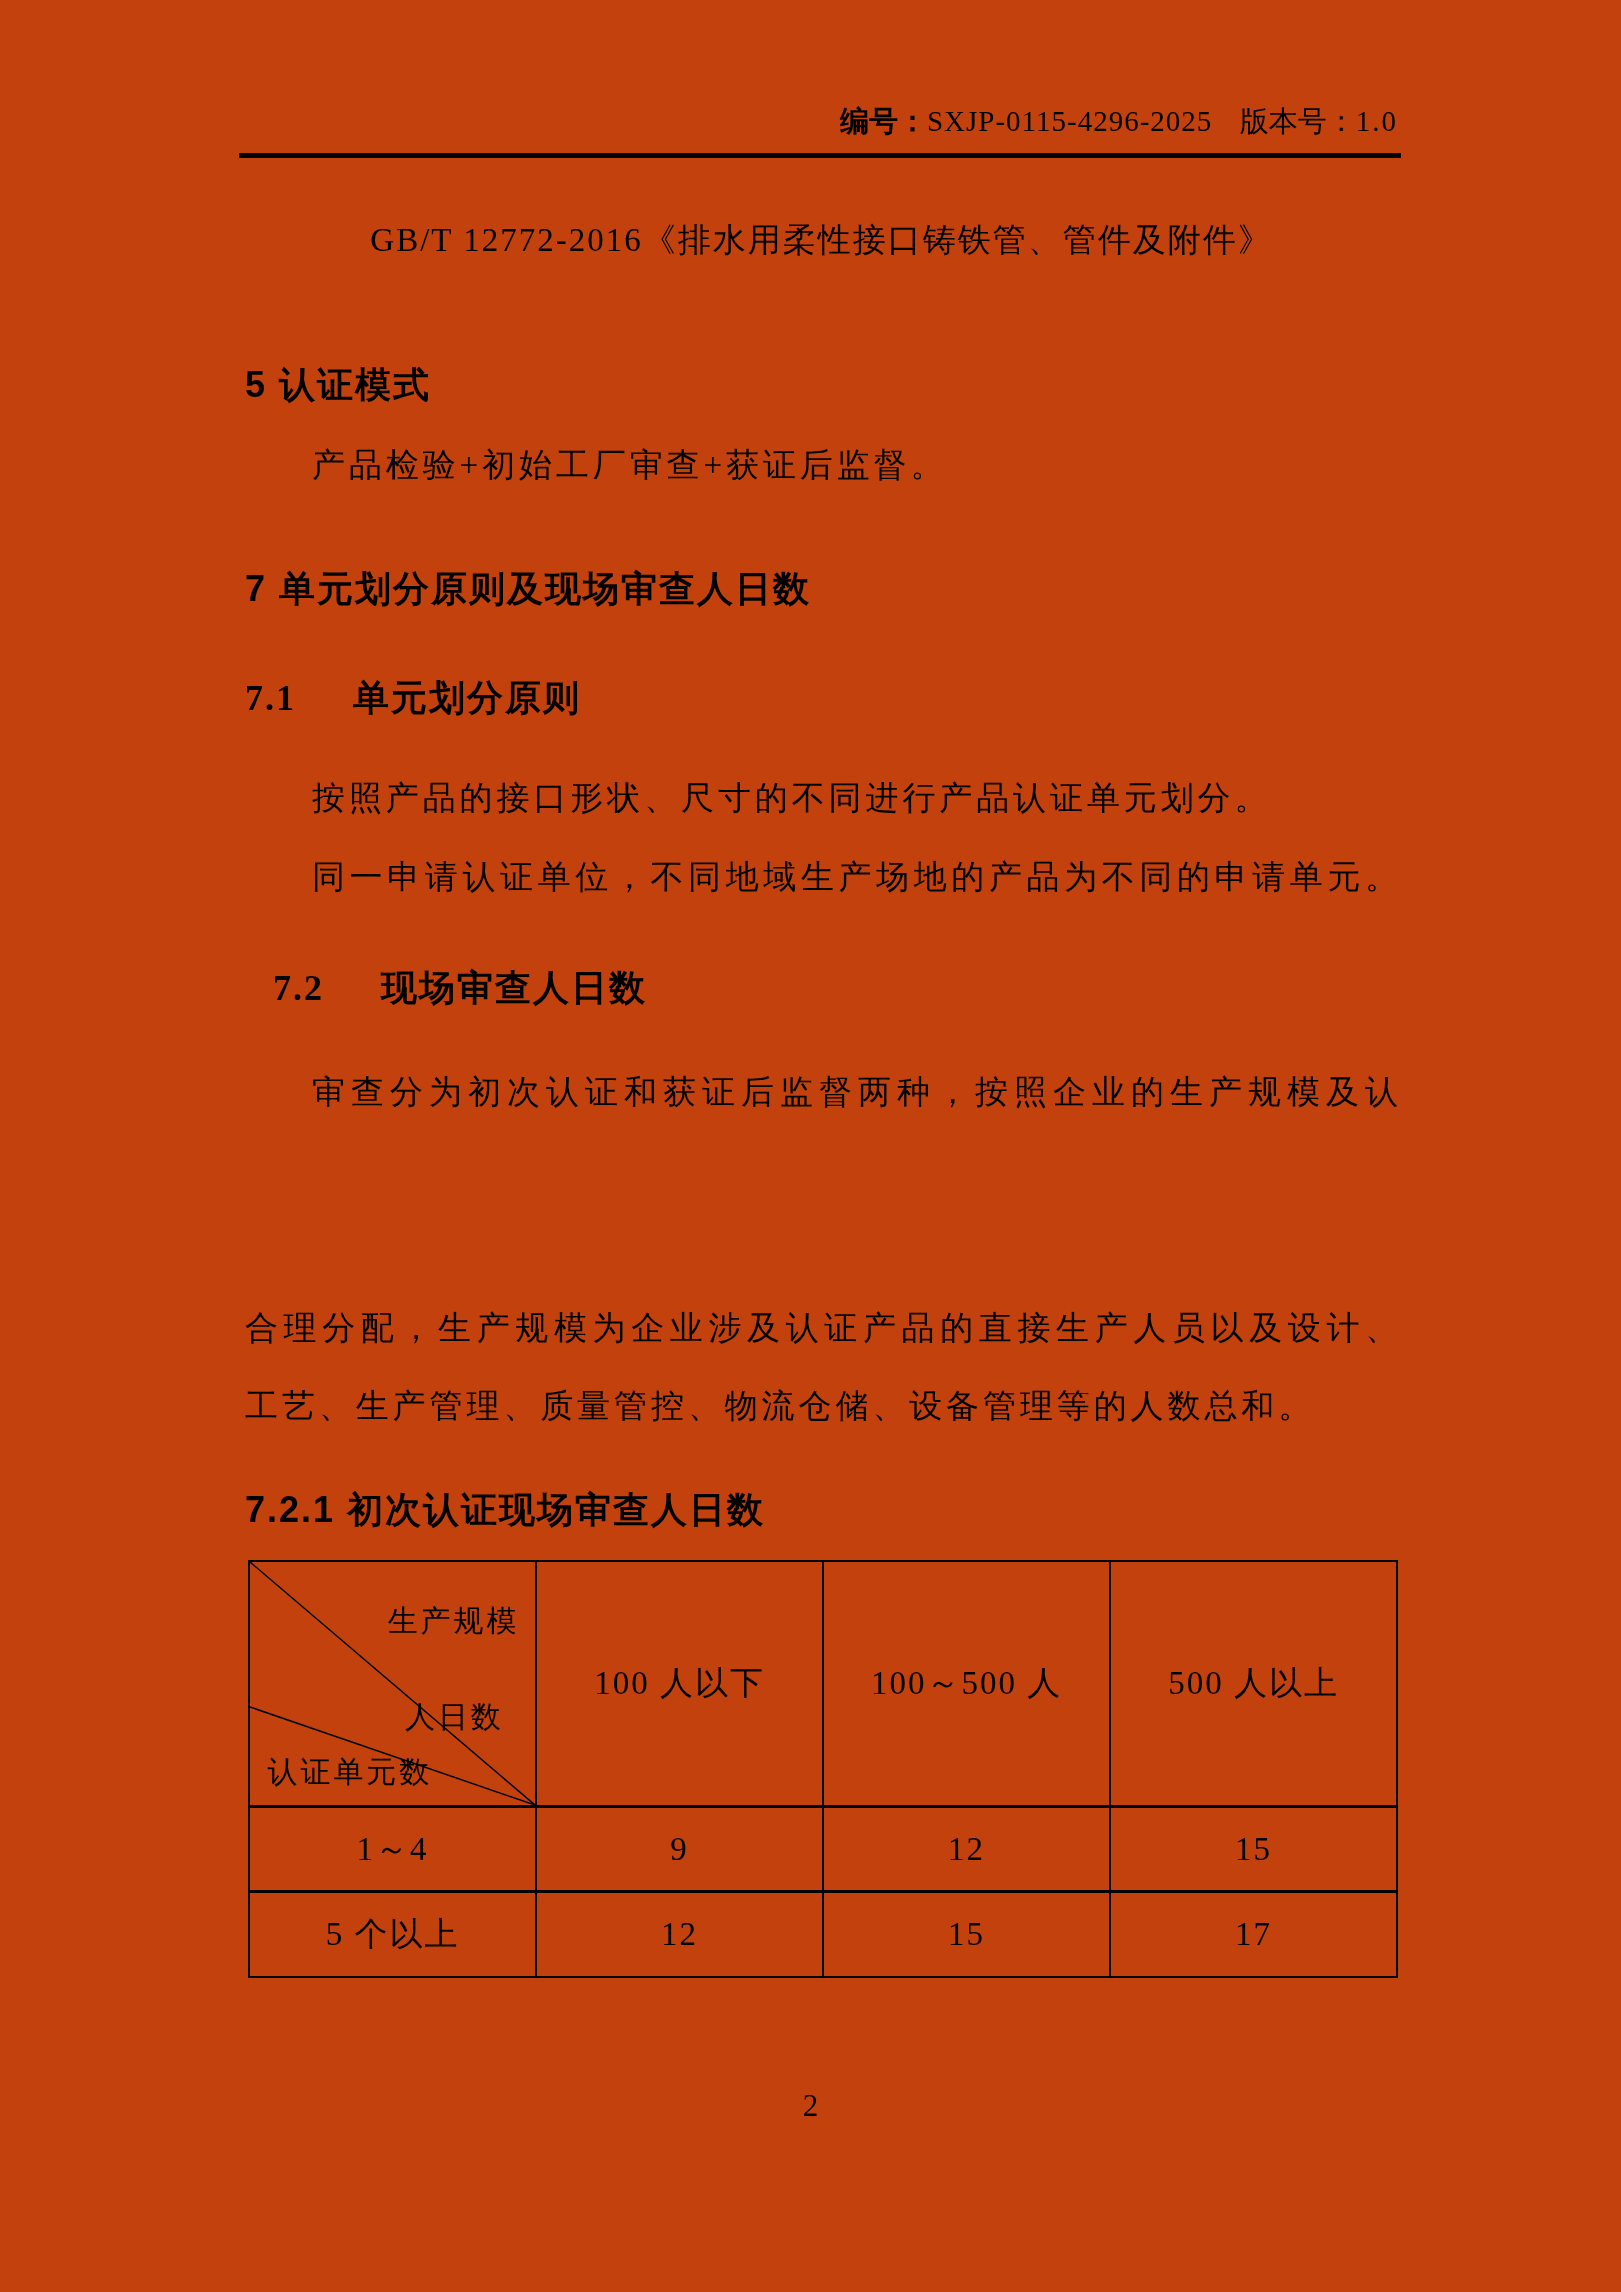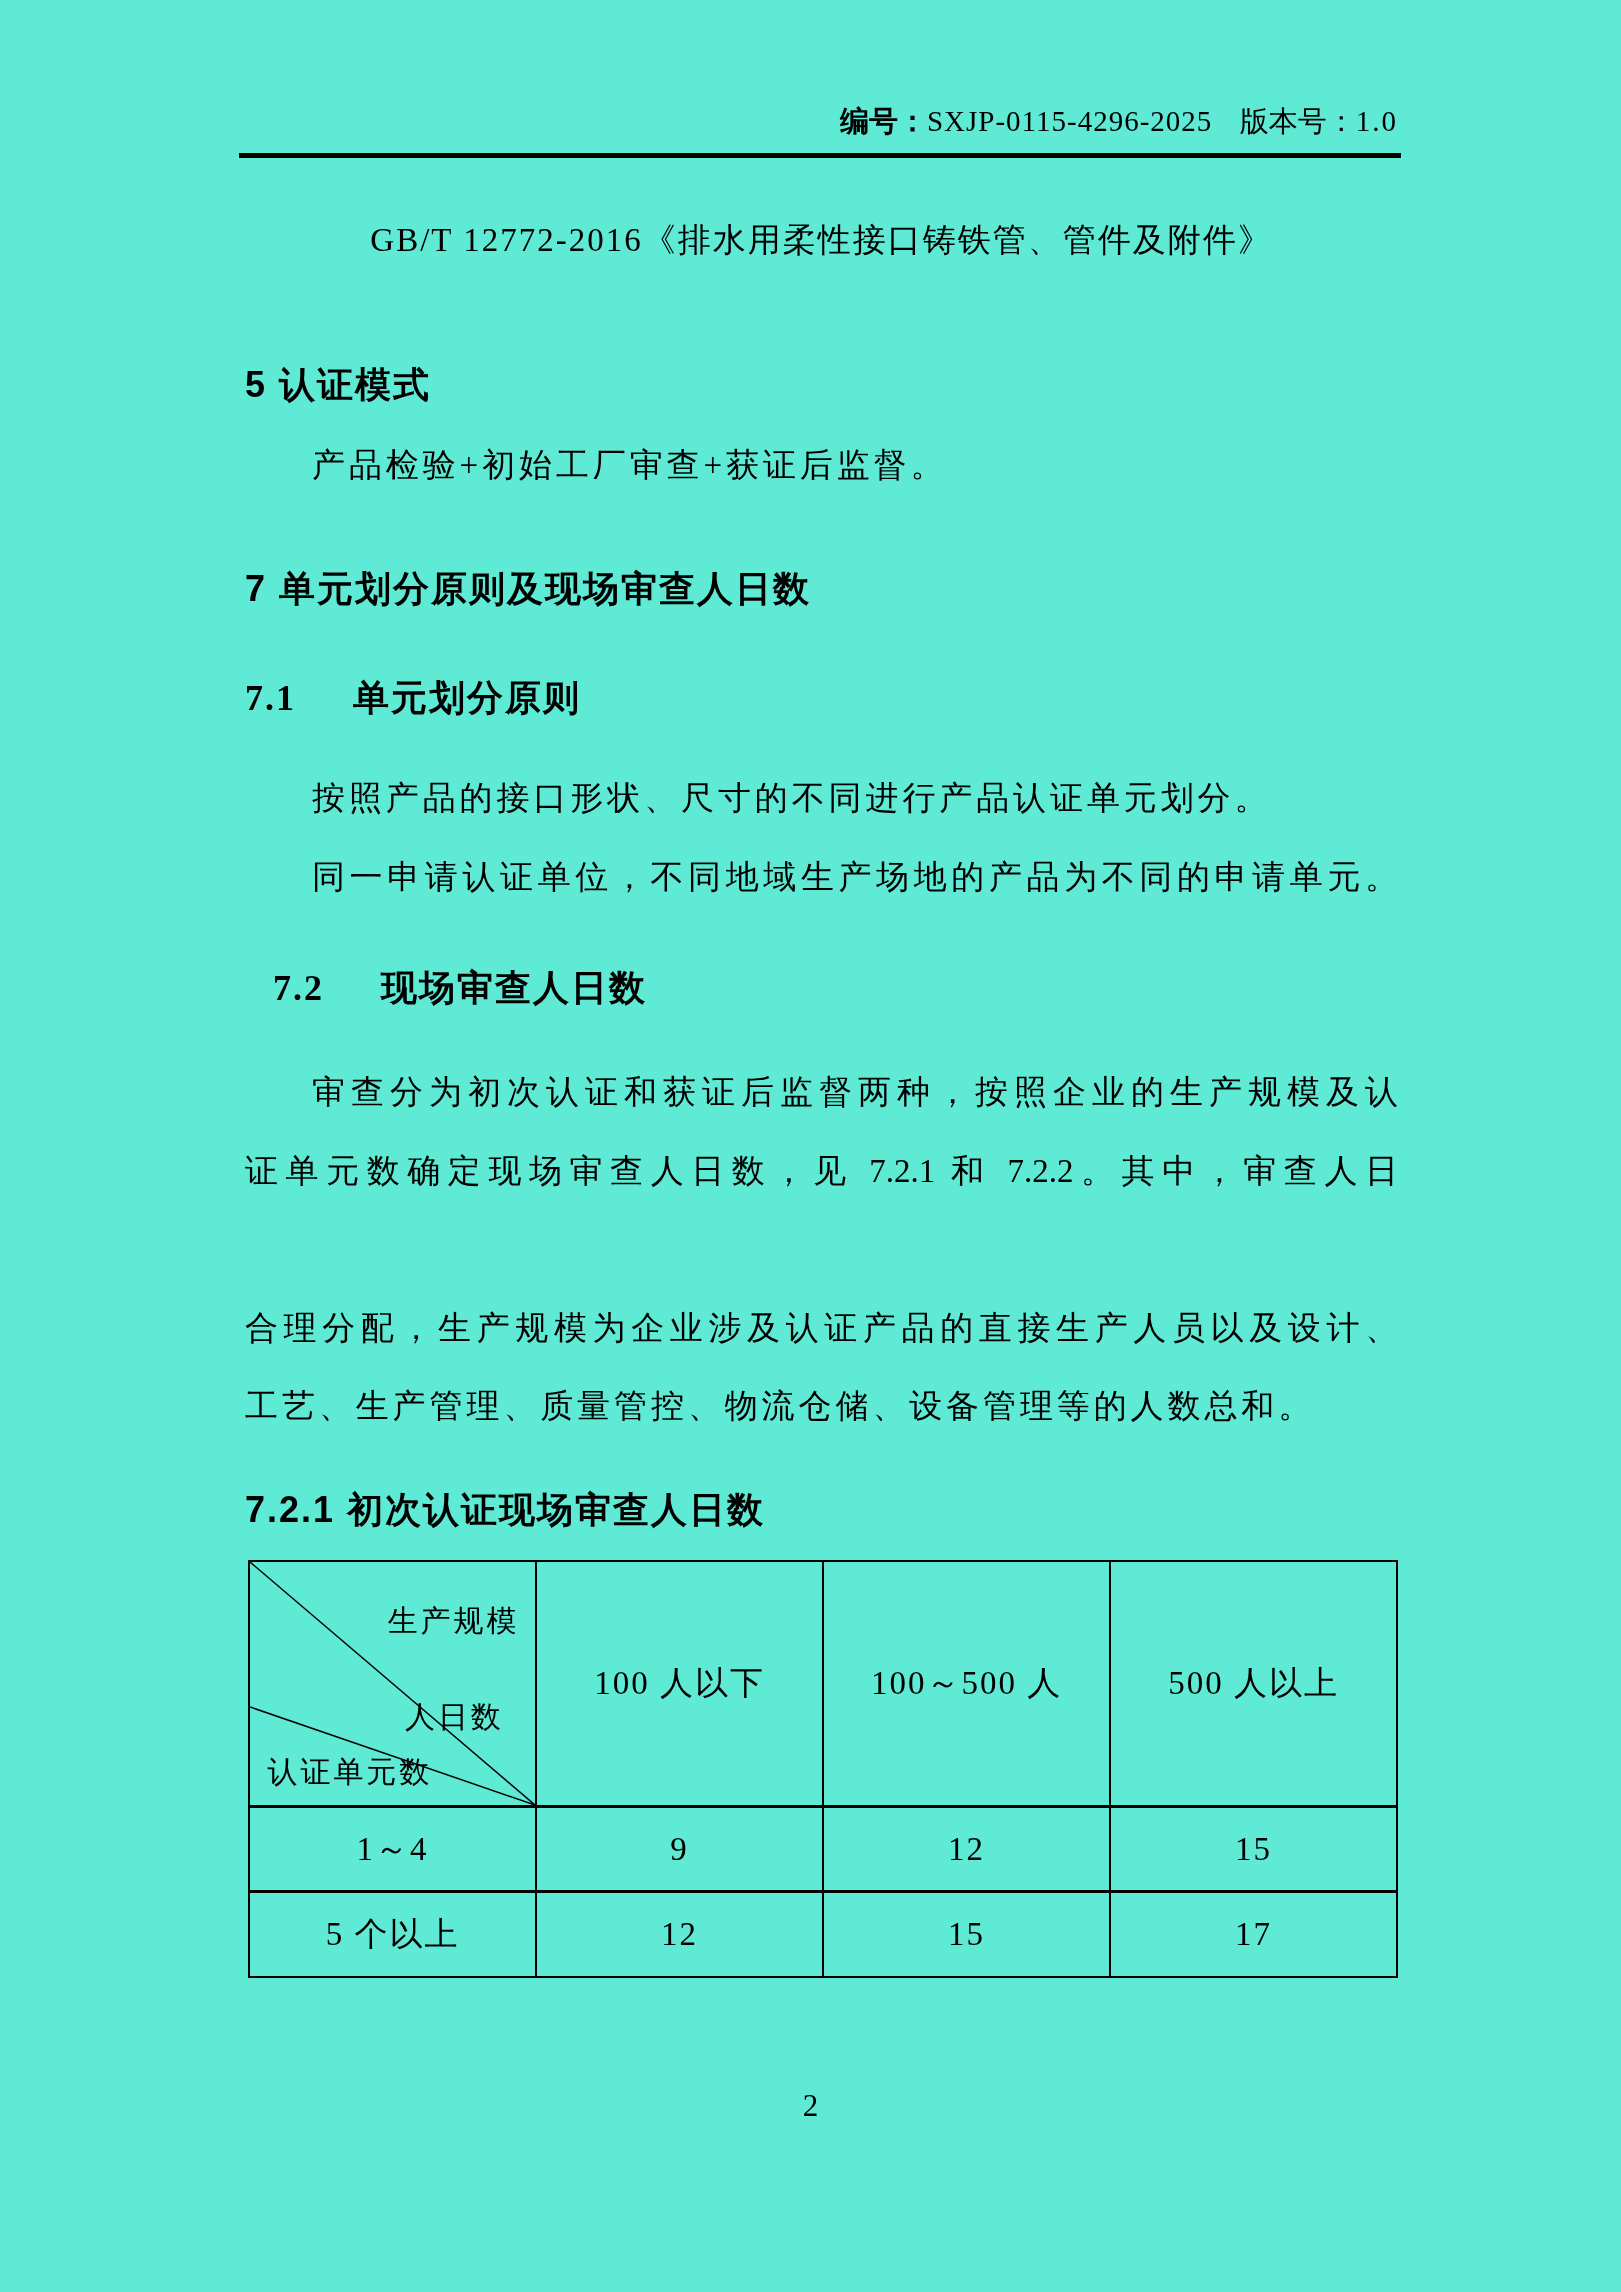--- a/index.html
+++ b/index.html
@@ -1,19 +1,19 @@
 <!DOCTYPE html>
 <html><head>
 <meta charset="utf-8">
 <style>
   html,body{margin:0;padding:0;background:#ffffff;}
   .page{
     position:relative;
     width:1621px;height:2293px;
-    background:#5eead4;
+    background:#c2410c;
     color:#000;
     font-family:"Liberation Serif","DejaVu Serif",serif;
     overflow:hidden;
   }
   
   .doc-header{
     position:absolute;top:102px;left:245px;width:1153px;
     text-align:right;font-size:29px;white-space:nowrap;
   }
   .doc-header .lbl{font-family:"Liberation Sans","DejaVu Sans",sans-serif;font-weight:bold;}
@@ -88,21 +88,20 @@
 
   <div class="h1" style="top:565px;">7 单元划分原则及现场审查人日数</div>
 
   <div class="h1" style="top:674px;"><span class="h-num">7.1</span><span class="h-gap"></span><span>单元划分原则</span></div>
   <div class="para" style="top:776px;left:312px;">按照产品的接口形状、尺寸的不同进行产品认证单元划分。</div>
   <div class="para just" style="top:855px;left:312px;width:1086px;">同一申请认证单位，不同地域生产场地的产品为不同的申请单元。</div>
 
   <div class="h1" style="top:964px;margin-left:28px;"><span class="h-num">7.2</span><span class="h-gap"></span><span>现场审查人日数</span></div>
 
   <div class="para just" style="top:1070px;left:312px;width:1086px;">审查分为初次认证和获证后监督两种，按照企业的生产规模及认</div>
-  <div class="para just" style="top:1149px;left:245px;width:1153px;">证单元数确定现场审查人日数，见 7.2.1 和 7.2.2。其中，审查人日</div>
   <div class="para just" style="top:1306px;left:245px;width:1153px;">合理分配，生产规模为企业涉及认证产品的直接生产人员以及设计、</div>
   <div class="para" style="top:1384px;left:245px;">工艺、生产管理、质量管控、物流仓储、设备管理等的人数总和。</div>
 
   <div class="h1" style="top:1486px;">7.2.1 初次认证现场审查人日数</div>
 
   <table class="audit-table">
     <tbody>
         <tr class="head">
       <td class="corner-cell">
         <svg viewBox="0 0 293 248" preserveAspectRatio="none">

